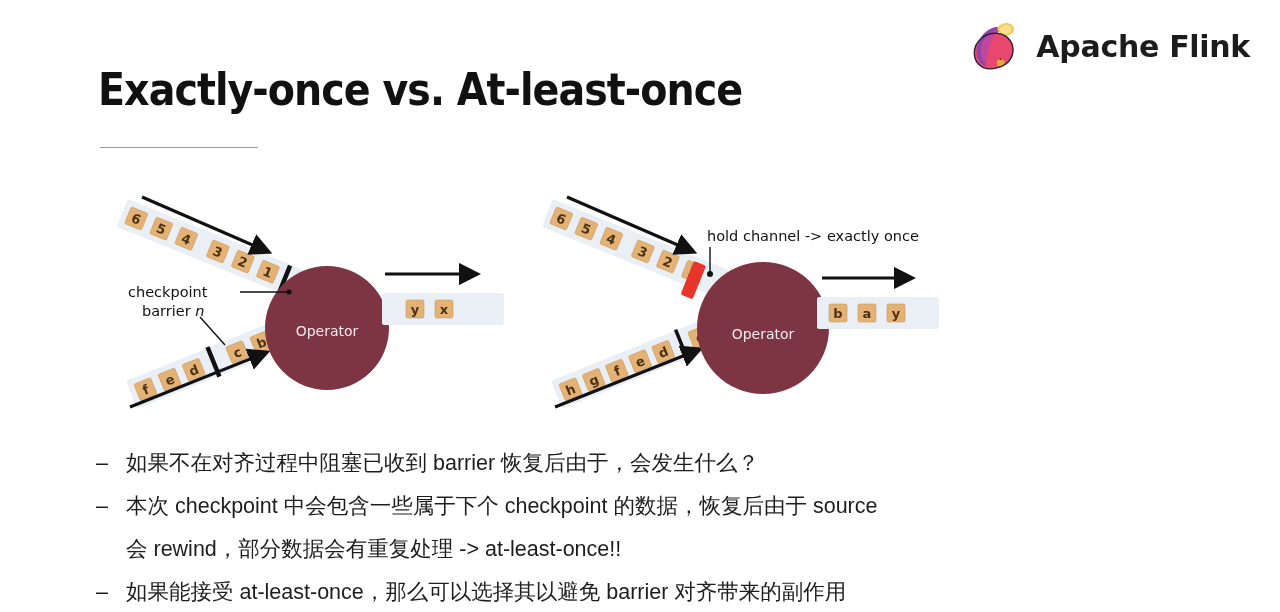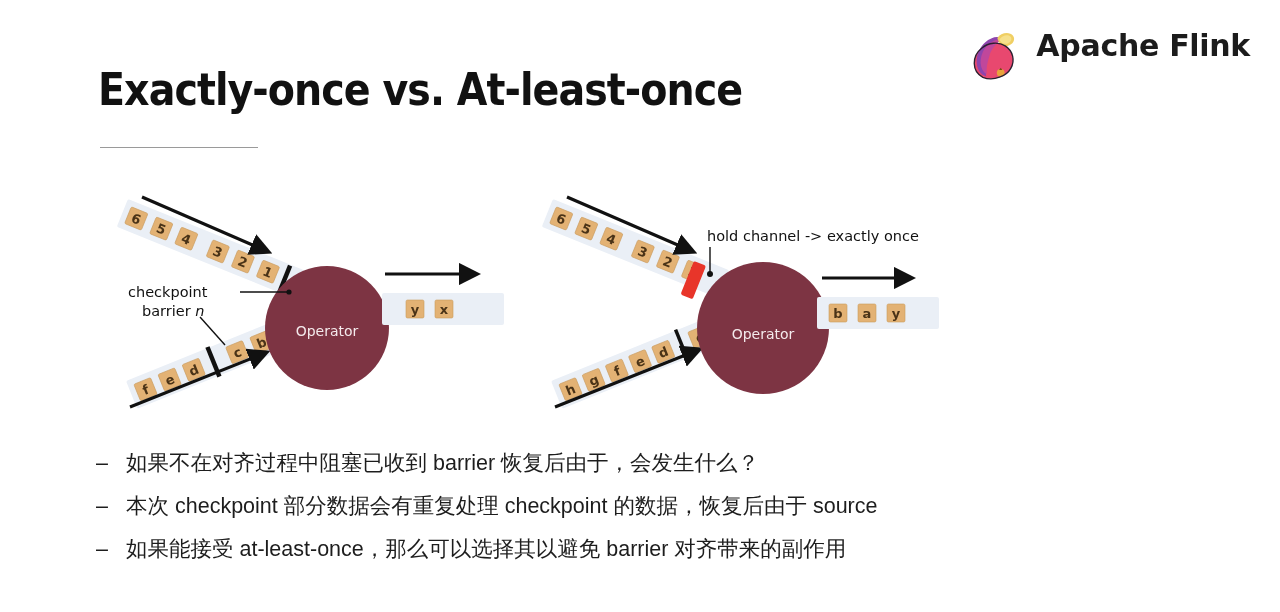--- a/index.html
+++ b/index.html
@@ -12,24 +12,24 @@
     height: 612px;
     position: relative;
     overflow: hidden;
     font-family: "Liberation Sans", sans-serif;
     color: #1a1a1a;
   }
 
   
   #brand {
     position: absolute;
-    top: 28px;
+    top: 18px;
     right: 30px;
     display: flex;
-    align-items: flex-start;
+    align-items: center;
     gap: 14px;
   }
   #brand .logo-mark {
     width: 56px;
     height: 56px;
     display: block;
   }
   #brand .brand-text {
     font-family: "DejaVu Sans", sans-serif;
     font-weight: bold;
@@ -365,19 +365,23 @@
   </svg>
 </div>
 
 <div id="bullets">
   <div class="bullet-row">
     <span class="bullet-dash">–</span>
     <span class="bullet-text">如果不在对齐过程中阻塞已收到 barrier 恢复后由于，会发生什么？</span>
   </div>
   <div class="bullet-row">
     <span class="bullet-dash">–</span>
-    <span class="bullet-text">本次 checkpoint 部分数据会有重复处理 checkpoint 的数据，恢复后由于 source</span>
+    <span class="bullet-text">本次 checkpoint 中会包含一些属于下个 checkpoint 的数据，恢复后由于 source</span>
+  </div>
+  <div class="bullet-row cont">
+    <span class="bullet-dash">–</span>
+    <span class="bullet-text">会 rewind，部分数据会有重复处理 -&gt; at-least-once!!</span>
   </div>
   <div class="bullet-row">
     <span class="bullet-dash">–</span>
     <span class="bullet-text">如果能接受 at-least-once，那么可以选择其以避免 barrier 对齐带来的副作用</span>
   </div>
 </div>
 
 </body></html>

